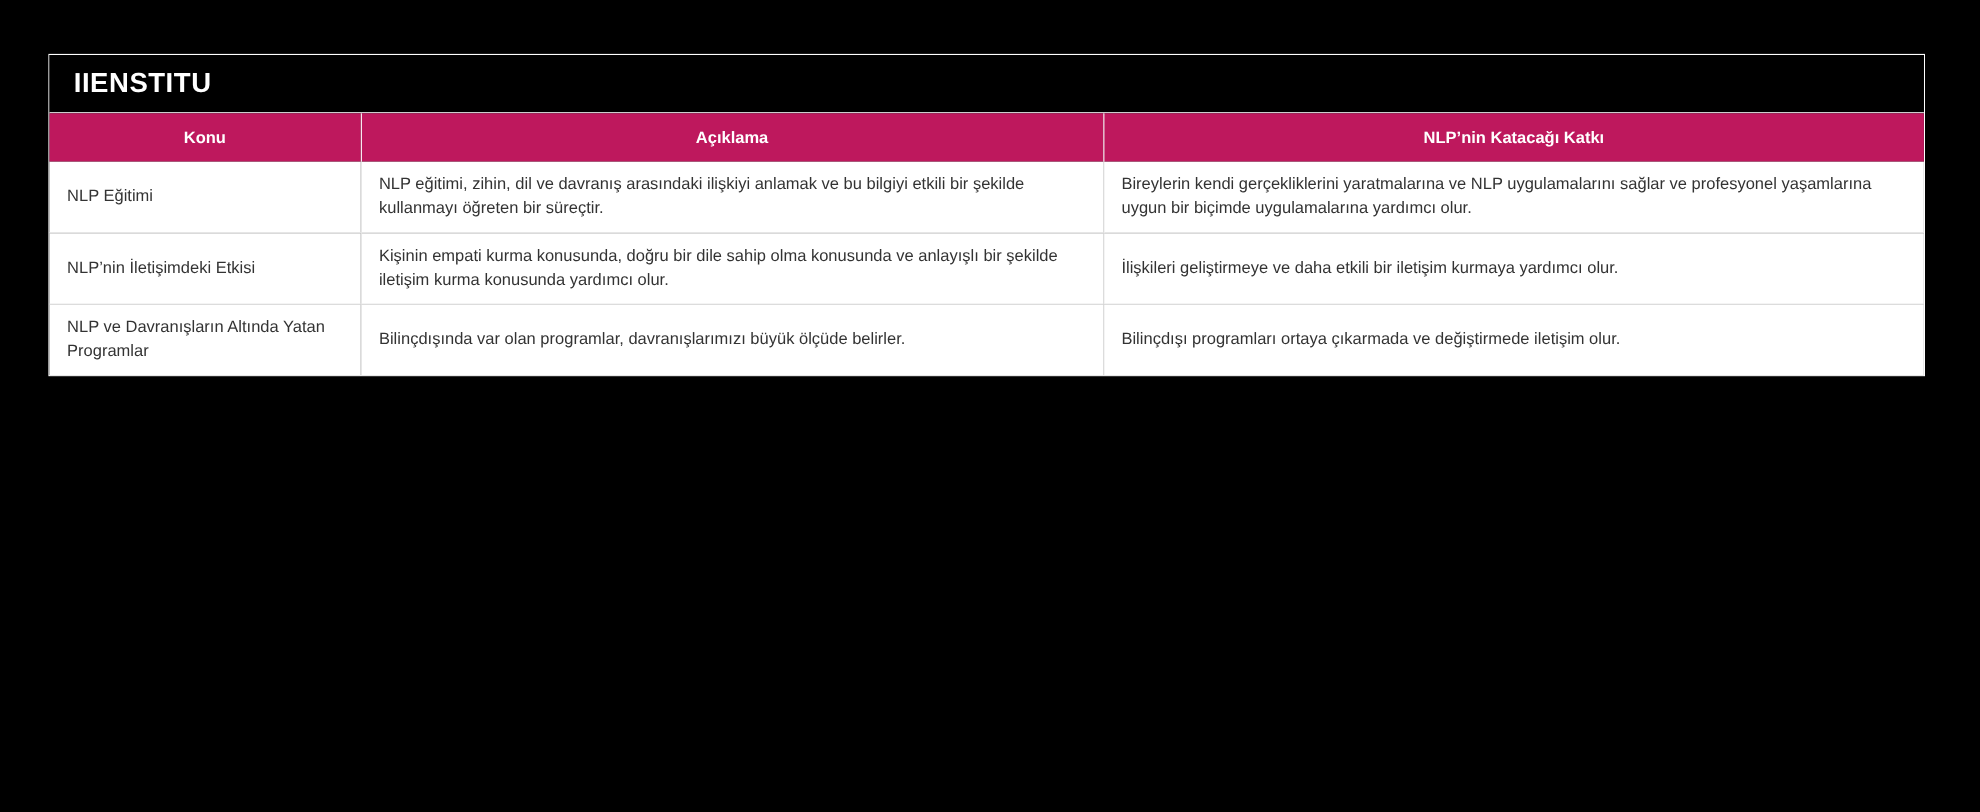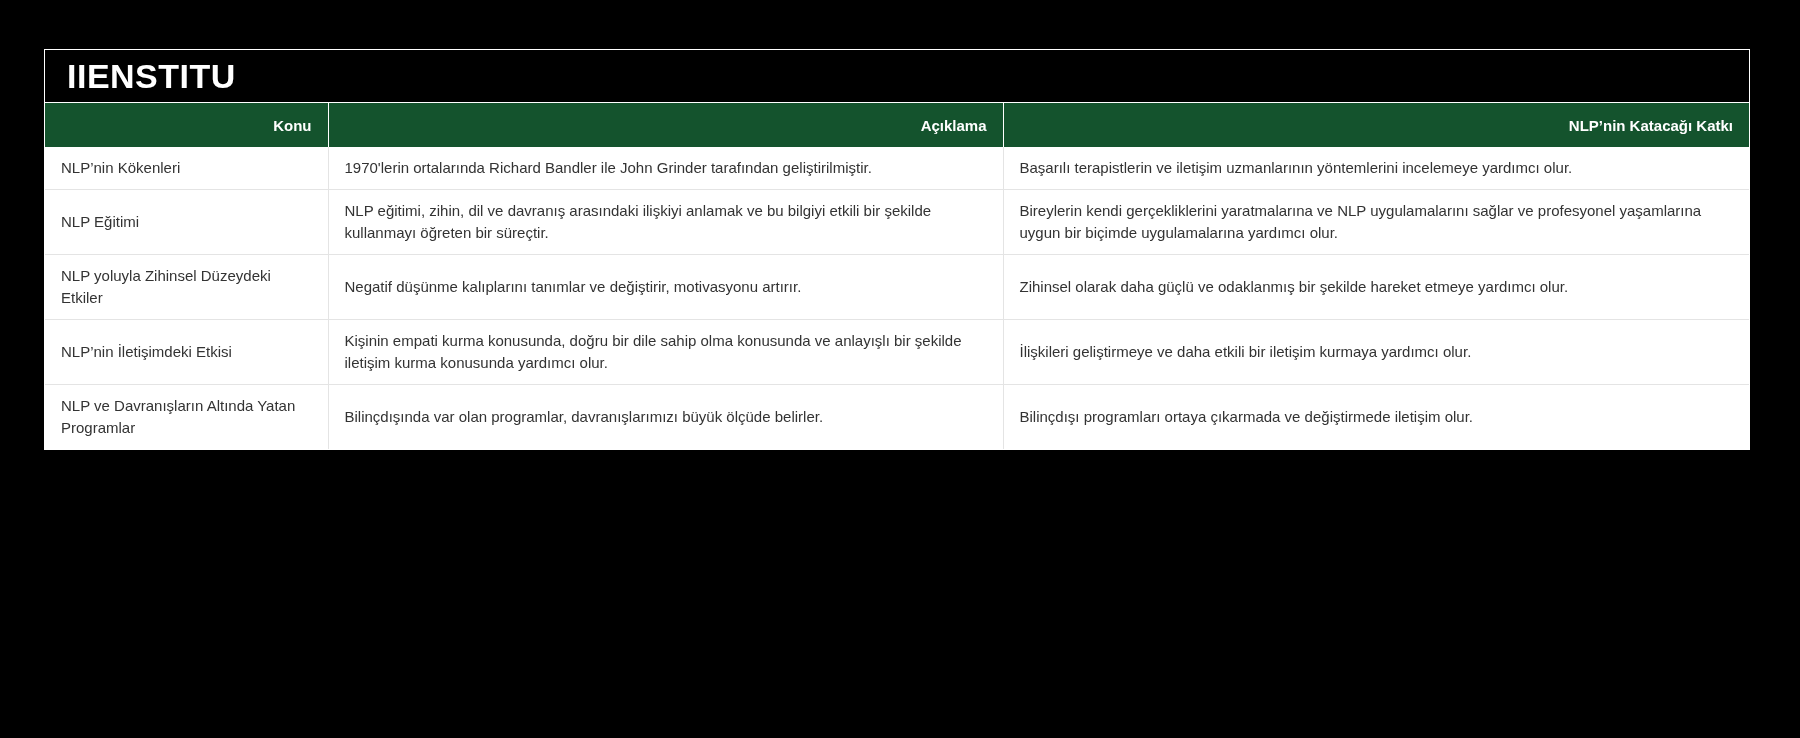--- a/index.html
+++ b/index.html
@@ -24,35 +24,35 @@
     height: 52px;
     background: #000000;
     border-bottom: 1px solid #ffffff;
     display: flex;
     align-items: center;
     padding-left: 22px;
   }
   .card-title-band h1 {
     margin: 0;
     color: #ffffff;
-    font-size: 34px;
+    font-size: 25px;
     font-weight: 700;
     letter-spacing: 0.5px;
   }
   table {
     border-collapse: collapse;
     width: 100%;
     table-layout: fixed;
   }
   thead th {
-    background: #14532d;
+    background: #be185d;
     color: #ffffff;
     font-size: 15px;
     font-weight: 700;
-    text-align: right;
+    text-align: center;
     height: 44px;
     padding: 0 16px;
     vertical-align: middle;
   }
   thead th + th {
     border-left: 1px solid #ffffff;
     margin-left: 32px;
   }
   tbody td {
     background: #ffffff;
@@ -85,33 +85,23 @@
     </colgroup>
     <thead>
       <tr>
         <th>Konu</th>
         <th>Açıklama</th>
         <th>NLP’nin Katacağı Katkı</th>
       </tr>
     </thead>
     <tbody>
       <tr>
-        <td>NLP’nin Kökenleri</td>
-        <td>1970'lerin ortalarında Richard Bandler ile John Grinder tarafından geliştirilmiştir.</td>
-        <td>Başarılı terapistlerin ve iletişim uzmanlarının yöntemlerini incelemeye yardımcı olur.</td>
-      </tr>
-      <tr>
         <td>NLP Eğitimi</td>
         <td>NLP eğitimi, zihin, dil ve davranış arasındaki ilişkiyi anlamak ve bu bilgiyi etkili bir şekilde kullanmayı öğreten bir süreçtir.</td>
         <td>Bireylerin kendi gerçekliklerini yaratmalarına ve NLP uygulamalarını sağlar ve profesyonel yaşamlarına uygun bir biçimde uygulamalarına yardımcı olur.</td>
-      </tr>
-      <tr>
-        <td>NLP yoluyla Zihinsel Düzeydeki Etkiler</td>
-        <td>Negatif düşünme kalıplarını tanımlar ve değiştirir, motivasyonu artırır.</td>
-        <td>Zihinsel olarak daha güçlü ve odaklanmış bir şekilde hareket etmeye yardımcı olur.</td>
       </tr>
       <tr>
         <td>NLP’nin İletişimdeki Etkisi</td>
         <td>Kişinin empati kurma konusunda, doğru bir dile sahip olma konusunda ve anlayışlı bir şekilde iletişim kurma konusunda yardımcı olur.</td>
         <td>İlişkileri geliştirmeye ve daha etkili bir iletişim kurmaya yardımcı olur.</td>
       </tr>
       <tr>
         <td>NLP ve Davranışların Altında Yatan Programlar</td>
         <td>Bilinçdışında var olan programlar, davranışlarımızı büyük ölçüde belirler.</td>
         <td>Bilinçdışı programları ortaya çıkarmada ve değiştirmede iletişim olur.</td>

